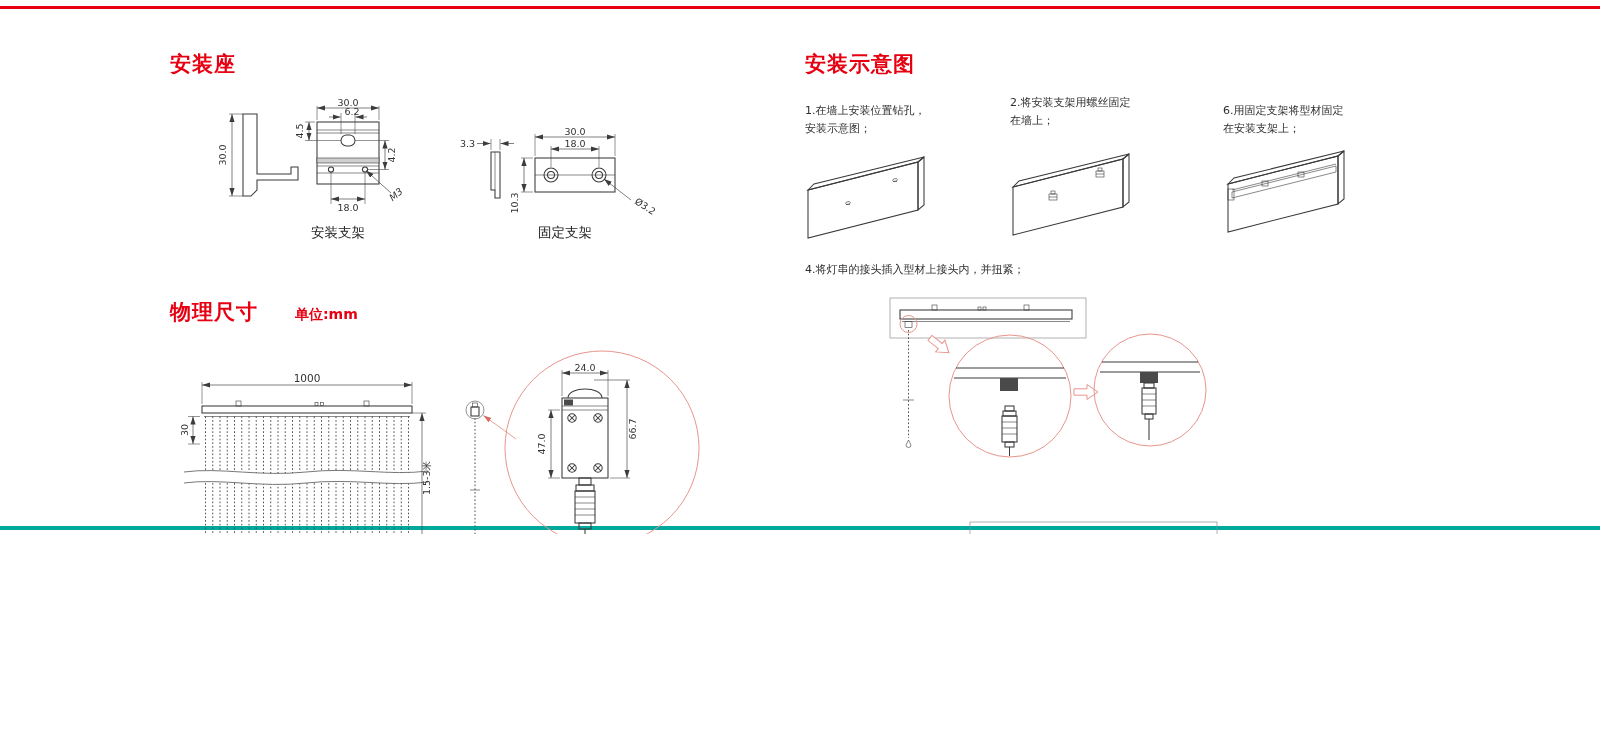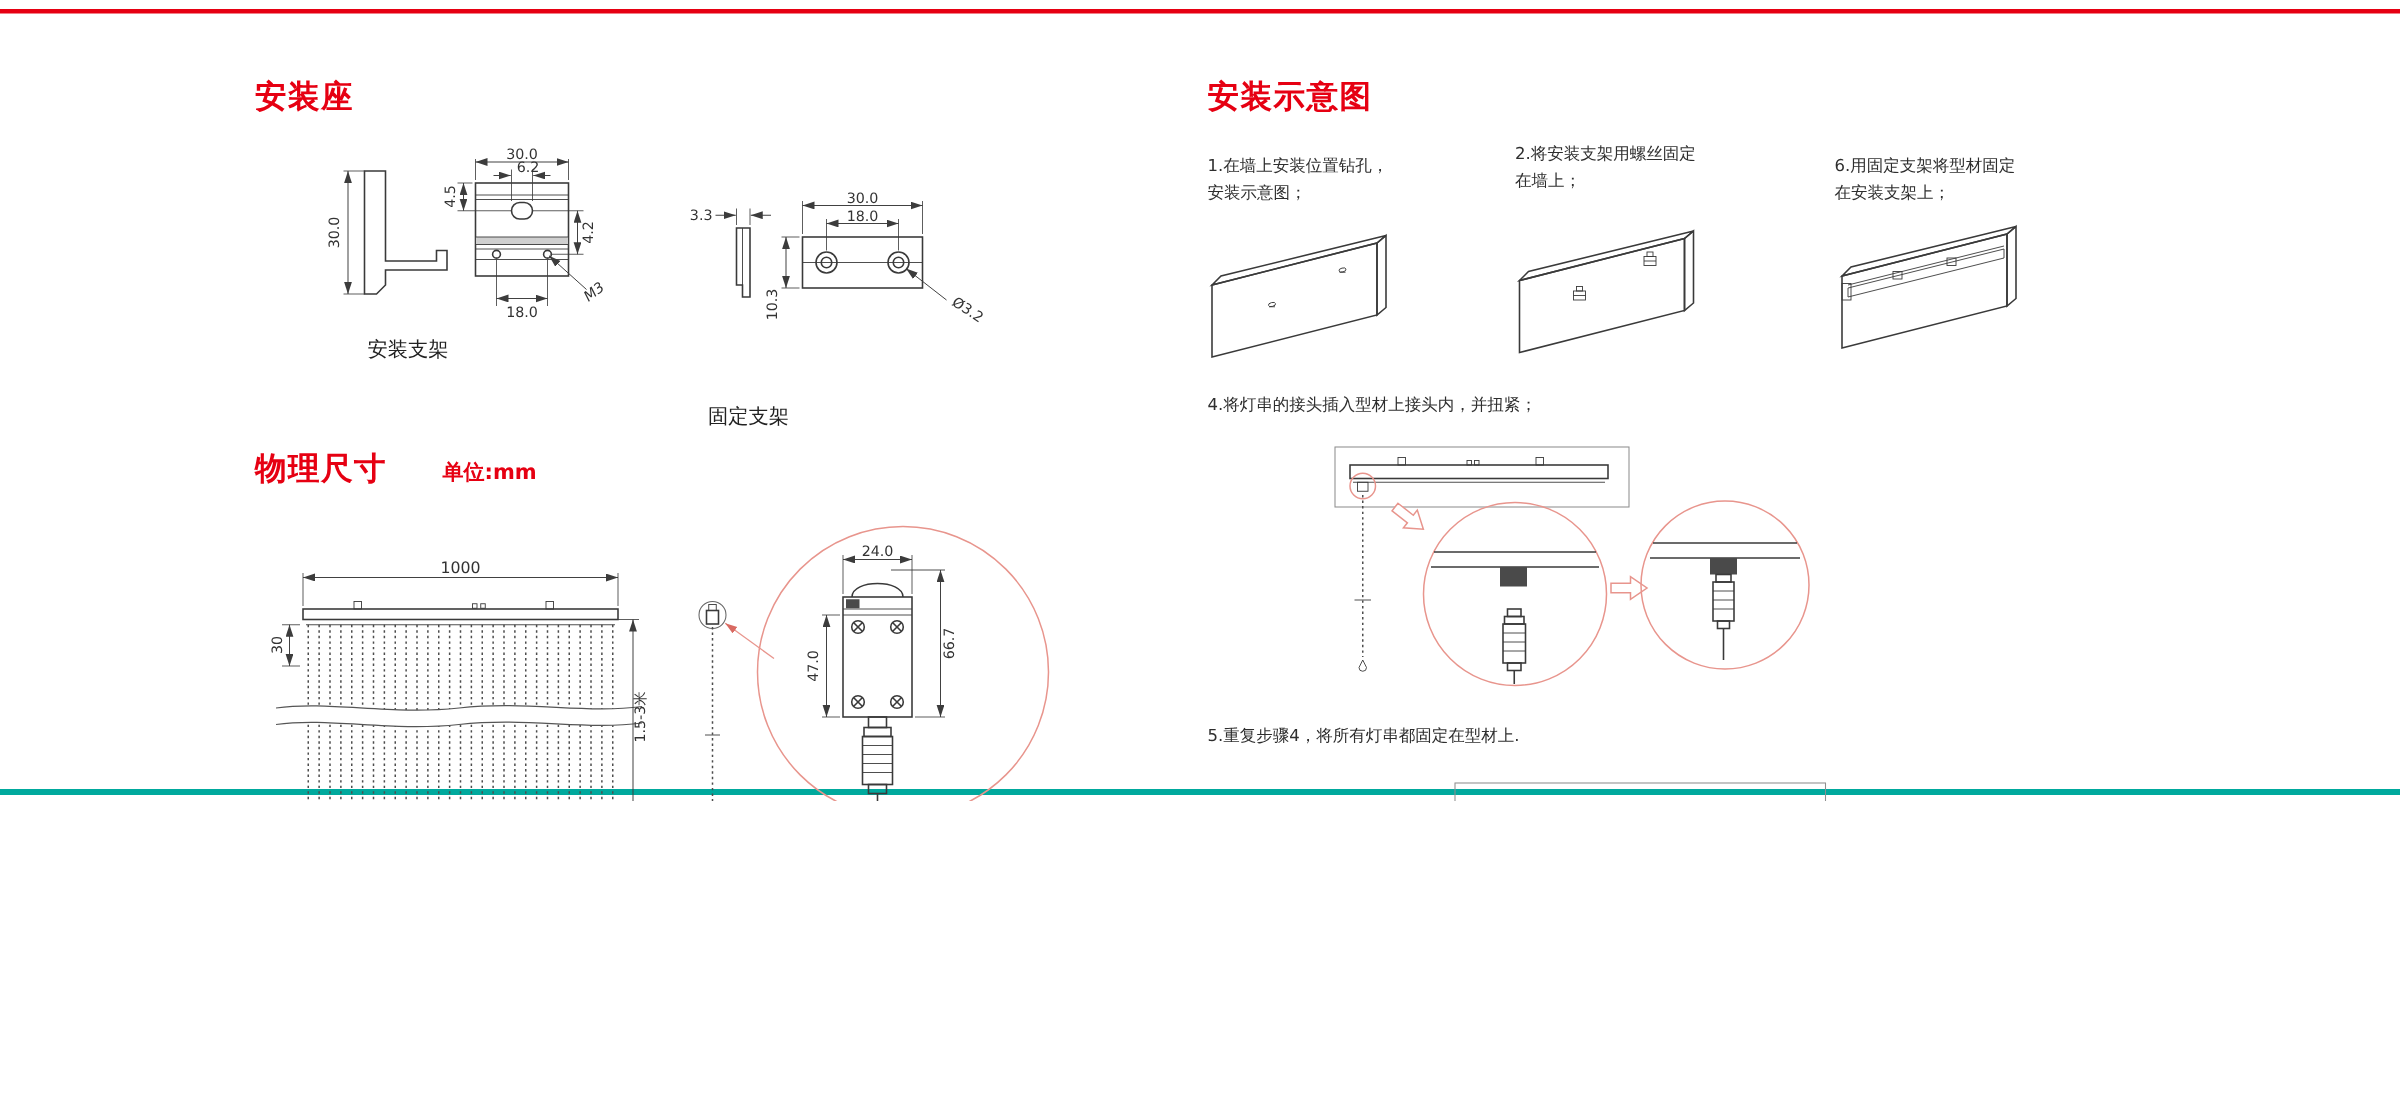--- a/index.html
+++ b/index.html
@@ -3,21 +3,21 @@
 <meta charset="utf-8">
 <style>
   html,body{margin:0;padding:0;background:#fff;}
   #canvas{position:relative;width:1600px;height:534px;background:#fff;overflow:hidden;
           font-family:"DejaVu Sans","Liberation Sans",sans-serif;}
   .rule{position:absolute;left:0;right:0;}
   #top-rule{top:6px;height:3px;}
   #bottom-rule{bottom:4px;height:4px;}
   .h1{position:absolute;font-size:21px;font-weight:bold;letter-spacing:1px;}
   .unit{position:absolute;font-size:14px;font-weight:bold;}
-  .dlabel{position:absolute;font-size:13.5px;color:#222;text-align:left;width:120px;}
+  .dlabel{position:absolute;font-size:13.5px;color:#222;text-align:right;width:120px;}
   .step{position:absolute;font-size:11px;color:#2e2e2e;line-height:1.65;}
   .step span{display:block;}
   svg{position:absolute;overflow:visible;}
   
   .draw{stroke:#3a3a3a;stroke-width:1.05;fill:none;stroke-linejoin:miter;}
   .thin{stroke:#3a3a3a;stroke-width:.6;fill:none;}
   .boxline{stroke:#8f8f8f;stroke-width:.7;fill:none;}
   .ext{stroke:#3c3c3c;stroke-width:.55;}
   .dl{stroke:#3c3c3c;stroke-width:.65;fill:none;}
   .dt{font-size:9.5px;fill:#333;}
@@ -131,21 +131,21 @@
     <text class="dt" x="120" y="39" text-anchor="middle">18.0</text>
 
     <line class="dl" x1="149" y1="71" x2="176" y2="92" marker-start="url(#ar)"></line>
     <text class="dt" transform="translate(179,95) rotate(33)">Ø3.2</text>
 
     <line class="ext" x1="78" y1="50" x2="66" y2="50"></line>
     <line class="ext" x1="78" y1="84" x2="66" y2="84"></line>
     <line class="dl" x1="69" y1="50" x2="69" y2="84" marker-start="url(#ar)" marker-end="url(#ar)"></line>
     <text class="dt" text-anchor="middle" transform="translate(63,95) rotate(-90)">10.3</text>
   </svg>
-  <div class="dlabel" style="left:472px;top:224px;margin-top:45px;">固定支架</div>
+  <div class="dlabel" style="left:472px;top:224px;">固定支架</div>
 
   <div class="h1" style="left: 170px; top: 298px; color: rgb(230, 0, 18);">物理尺寸</div>
   <div class="unit" style="left: 267px; top: 306px; color: rgb(230, 0, 18); margin-left: 28px;">单位:mm</div>
 
   <svg style="left:180px;top:368px;" width="252" height="200" viewBox="0 0 252 200">
     <g>
         <line x1="25.5" x2="25.5" y1="48.5" y2="172" class="strand"></line>
         <circle cx="25.5" cy="176" r="2" class="bead"></circle>
         <line x1="32.75" x2="32.75" y1="48.5" y2="172" class="strand"></line>
         <circle cx="32.75" cy="176" r="2" class="bead"></circle>
@@ -395,23 +395,20 @@
       <rect class="draw" x="266" y="93" width="10" height="5"></rect>
       <rect class="draw" x="264" y="98" width="14" height="26"></rect>
       <line class="thin" x1="264" y1="104" x2="278" y2="104"></line>
       <line class="thin" x1="264" y1="110" x2="278" y2="110"></line>
       <line class="thin" x1="264" y1="116" x2="278" y2="116"></line>
       <rect class="draw" x="267" y="124" width="8" height="5"></rect>
       <line class="draw" x1="271" y1="129" x2="271" y2="150"></line>
     </g>
   </svg>
 
-  <div class="step" style="left:805px;top:482px;width:440px;">
-    <span>5.重复步骤4，将所有灯串都固定在型材上.</span>
-  </div>
 
   <svg style="left:960px;top:506px;" width="265" height="212" viewBox="0 0 265 212">
     <g>
         <line x1="24" x2="24" y1="47" y2="184" class="strand"></line>
         <circle cx="24" cy="188" r="2.2" class="bead"></circle>
         <line x1="32.38461538461539" x2="32.38461538461539" y1="47" y2="184" class="strand"></line>
         <circle cx="32.38461538461539" cy="188" r="2.2" class="bead"></circle>
         <line x1="40.769230769230774" x2="40.769230769230774" y1="47" y2="184" class="strand"></line>
         <circle cx="40.769230769230774" cy="188" r="2.2" class="bead"></circle>
         <line x1="49.15384615384615" x2="49.15384615384615" y1="47" y2="184" class="strand"></line>

